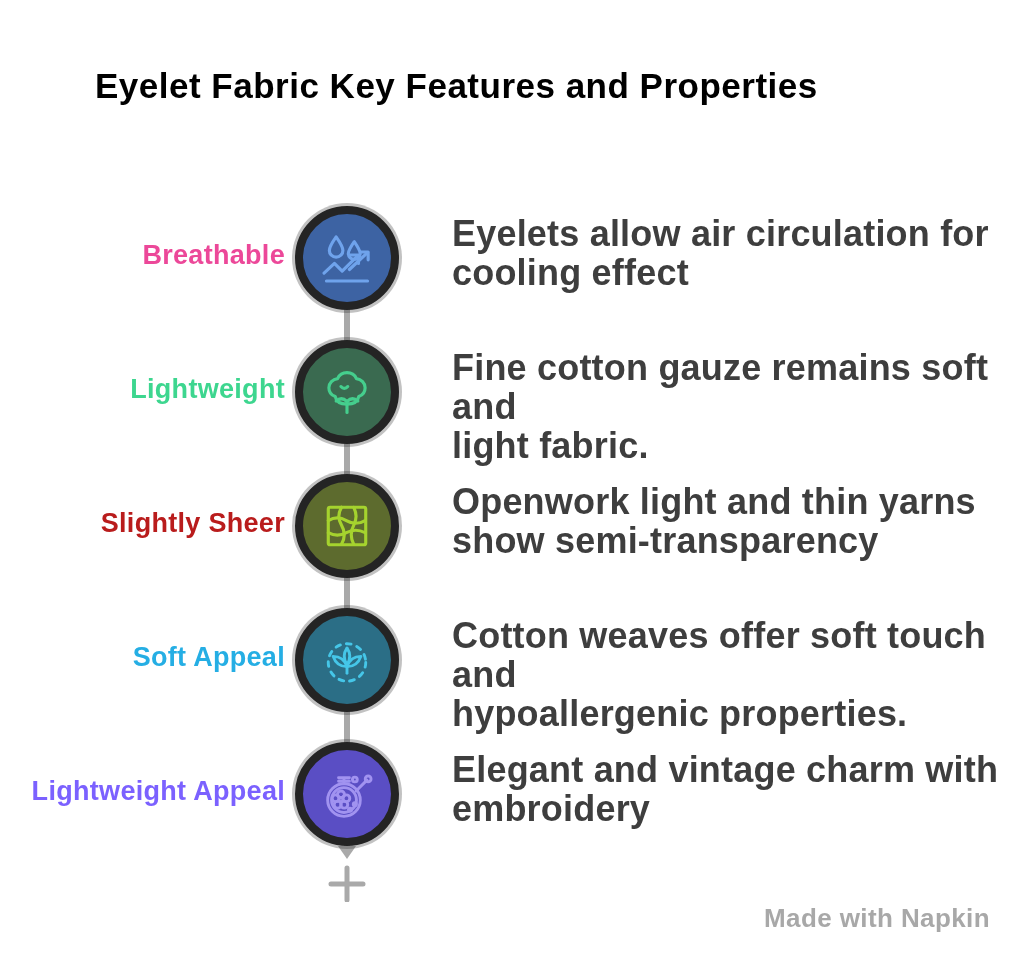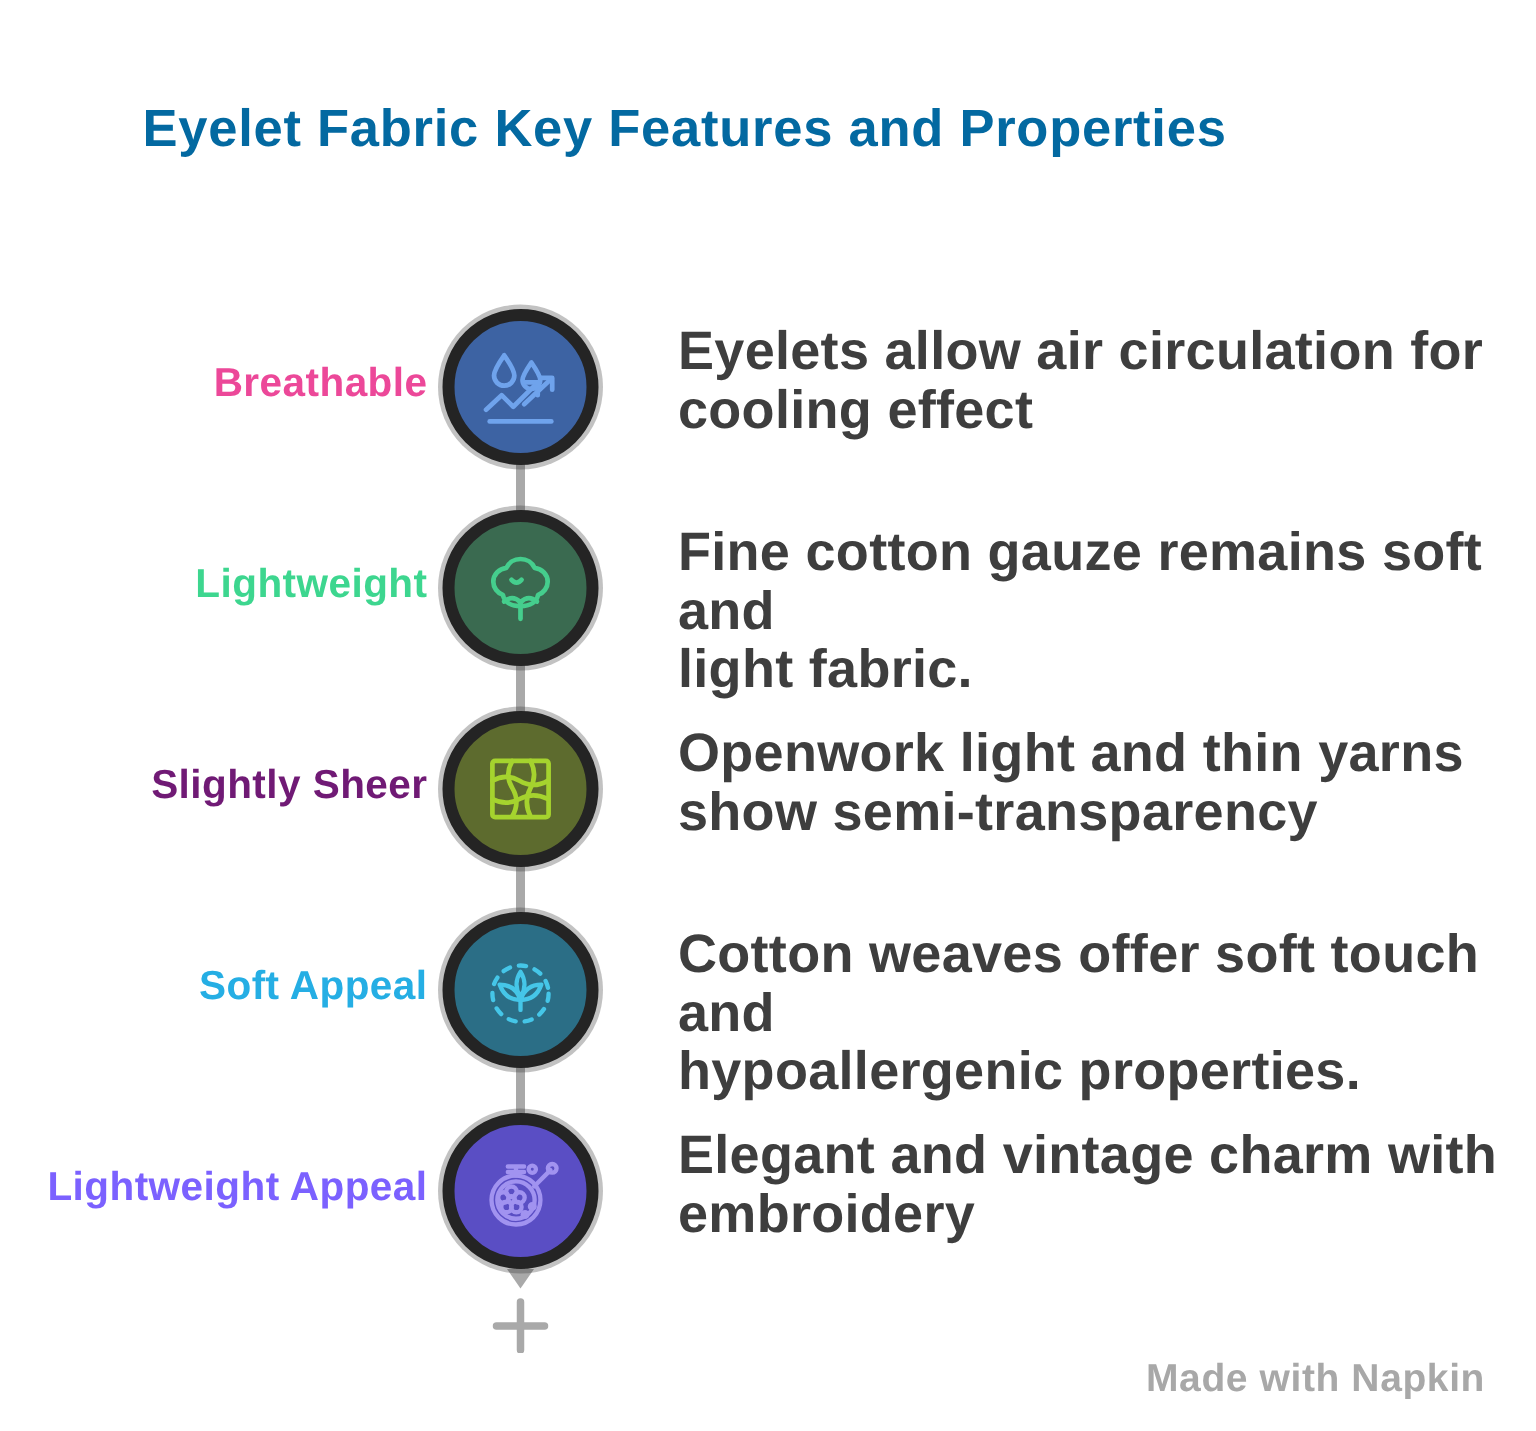--- a/index.html
+++ b/index.html
@@ -36,21 +36,21 @@
     white-space:pre-line;letter-spacing:.2px;
   }
   .watermark{
     position:absolute;right:34px;top:903px;
     font-size:26px;font-weight:700;letter-spacing:.4px;
   }
 </style>
 </head>
 <body>
 
-<div class="title" style="color: #0369a1;">Eyelet Fabric Key Features and Properties</div>
+<div class="title" style="color: #000000;">Eyelet Fabric Key Features and Properties</div>
 
 <div class="timeline-line" style="background-color: rgb(169, 169, 169);"></div>
 
 <div class="endcap" style="color: rgb(169, 169, 169);">
   <svg viewBox="0 0 40 56">
     <polygon points="11,0 29,0 20,13" fill="currentColor"></polygon>
     <path d="M20 22 V54 M4 38 H36" stroke="currentColor" stroke-width="5" stroke-linecap="round" fill="none"></path>
   </svg>
 </div>
 
@@ -79,21 +79,21 @@
       <path d="M15 31.5c3-2.6 6-2.6 9 .4 3-3 6-3 9-.4"></path>
       <path d="M24 32v9"></path>
       <path d="M19 19.5c1.6 2 4 2 5.6 0"></path>
     </svg>
   </div>
   <div class="desc">Fine cotton gauze remains soft and
 light fabric.</div>
 </div>
 
 <div class="row r2">
-  <div class="label" style="color: #701a75;">Slightly Sheer</div>
+  <div class="label" style="color: #b91c1c;">Slightly Sheer</div>
   <div class="circle" style="background-color: rgb(93, 107, 46); color: rgb(165, 211, 46); border-color: rgb(36, 36, 36);">
     <svg viewBox="0 0 48 48" fill="none" stroke="currentColor" stroke-width="2.6" stroke-linecap="round" stroke-linejoin="round">
       <rect x="8.5" y="8.5" width="31" height="31" rx="1.5"></rect>
       <path d="M19.5 8.5q-4.5 7.5 0 15t0 15.5"></path>
       <path d="M29.5 8.5q4 7.5 0 15t0 15.5"></path>
       <path d="M8.5 19.5q7.5-4.5 15 0t15.5 0"></path>
       <path d="M8.5 29.5q7.5 4 15 0t15.5 0"></path>
     </svg>
   </div>
   <div class="desc">Openwork light and thin yarns

